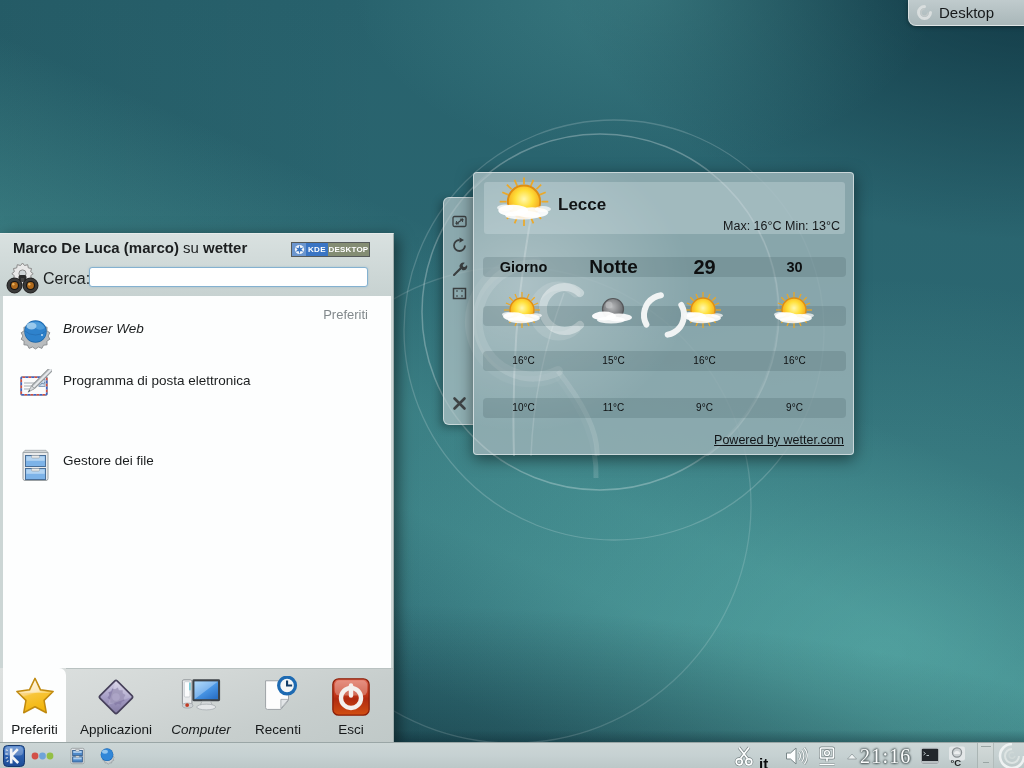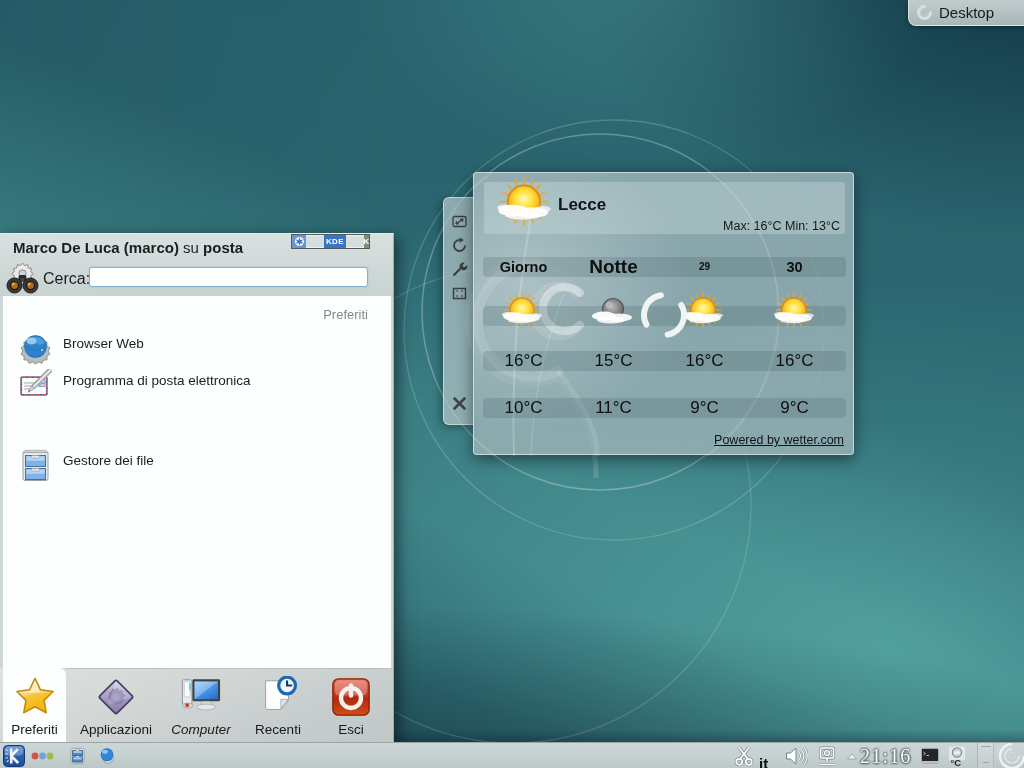--- a/index.html
+++ b/index.html
@@ -34,36 +34,36 @@
     background:rgba(150,176,180,0.87); border:1px solid rgba(255,255,255,0.55);
     border-radius:4px; box-shadow:0 4px 16px rgba(0,0,0,0.5); font-size:13px; }
   #weather::before { content:""; position:absolute; inset:0; border-radius:4px;
     background:radial-gradient(240px 210px at 13% 40%, rgba(255,255,255,0.30), rgba(255,255,255,0) 70%); }
   #whead { position:absolute; left:10px; top:9px; width:361px; height:52px;
     background:rgba(218,232,234,0.30); border-radius:3px; }
   #whead .city { position:absolute; left:74px; top:13px; font-size:17px; font-weight:bold; color:#121415; }
   #whead .maxmin { position:absolute; right:5px; top:37px; font-size:12.5px; color:#16181a; }
   .wrow { position:absolute; left:9px; width:363px; height:20px;
     background:rgba(62,88,94,0.21); border-radius:4px; }
-  .wcell { position:absolute; top:0; width:91px; text-align:center; line-height:20px; color:#0d0f10; font-size:17px;}
+  .wcell { position:absolute; top:0; width:91px; text-align:center; line-height:20px; color:#0d0f10; font-size:10px;}
   .wc1 { left:-5px; } .wc2 { left:85px; } .wc3 { left:176px; } .wc4 { left:266px; }
   .wicon { position:absolute; width:46px; height:40px; }
   #wfoot { position:absolute; right:9px; bottom:7px; font-size:12.5px; color:#111417;
     text-decoration:underline; }
 
   
   #kick { position:absolute; left:0; top:233px; width:394px; height:509px;
     background:#cdd7d6; border-right:1px solid #9fadad; border-top:1px solid #e6ebea;
     box-shadow:4px 4px 14px rgba(0,0,0,0.5); }
   #khead { position:absolute; left:0; top:0; width:100%; height:62px;
     background:linear-gradient(to bottom,#d9e1e0,#c7d2d1); }
   #ktitle { position:absolute; left:13px; top:5px; font-size:15px; color:#1b1e1f; }
-  #kbadge { position:absolute; left:291px; top:0; height:15px; width:79px; display:flex;
+  #kbadge { position:absolute; left:291px; top:8px; height:15px; width:79px; display:flex;
     border:1px solid #555a5a; box-shadow:0 0 0 1px #eef1f1 inset; font-size:8px; font-weight:bold;
-    color:#fff;gap:18px; }
+    color:#fff; }
   #kbadge .b0 { background:#6b96cf; width:14px; display:flex; align-items:center; justify-content:center; }
   #kbadge .b1 { background:#3a75c4; padding:0 2px; display:flex; align-items:center; letter-spacing:0.3px; }
   #kbadge .b2 { background:#848d73; flex:1; display:flex; align-items:center; justify-content:center; letter-spacing:0.2px; overflow:hidden; }
   #ksearchico { position:absolute; left:6px; top:27px; width:33px; height:34px; z-index:3; }
   #ksearchlab { position:absolute; left:43px; top:36px; font-size:16px; color:#1b1e1f; z-index:3; }
   #kinput { position:absolute; left:89px; top:33px; width:279px; height:20px; z-index:3;
     background:#fff; border:1px solid #84b1d0; border-radius:3px; box-shadow:0 0 2px rgba(120,170,200,0.5);}
   #kbody { position:absolute; left:3px; top:62px; width:388px; height:373px; background:#fdfefe; }
   #kpref { position:absolute; right:23px; top:11px; font-size:13px; color:#82898c; }
   .kitem { position:absolute; left:0; width:100%; height:40px; }
@@ -199,21 +199,21 @@
   <div id="whead">
     <svg style="position:absolute;left:9px;top:-7px;width:62px;height:56px;" viewBox="0 0 46 40">
         <use href="#sunico"></use>
       </svg>
     <div class="city">Lecce</div>
     <div class="maxmin">Max: 16°C Min: 13°C</div>
   </div>
   <div class="wrow" style="top:84px; font-weight:bold; font-size:14px;">
     <div class="wcell wc1" style="font-size:14.5px;">Giorno</div>
       <div class="wcell wc2" style="font-size:19px;">Notte</div>
-    <div class="wcell wc3" style="font-size:10px;">29</div>
+    <div class="wcell wc3" style="font-size:20px;">29</div>
       <div class="wcell wc4" style="font-size:14.5px;">30</div>
   </div>
   <div class="wrow" style="top:133px;"></div>
   <svg class="wicon" style="left:25px; top:118px;" viewBox="0 0 46 40">
       <use href="#sunico"></use>
     </svg>
   <svg class="wicon" style="left:116px; top:118px;" viewBox="0 0 46 40">
       <use href="#moonico"></use>
     </svg>
   <svg class="wicon" style="left:206px; top:118px;" viewBox="0 0 46 40">
@@ -235,21 +235,21 @@
     <div class="wcell wc1">10°C</div>
       <div class="wcell wc2">11°C</div>
     <div class="wcell wc3">9°C</div>
       <div class="wcell wc4">9°C</div>
   </div>
   <div id="wfoot">Powered by wetter.com</div>
 </div>
 
 <div id="kick">
   <div id="khead">
-    <div id="ktitle"><b>Marco De Luca (marco)</b> su <b>posta</b></div>
+    <div id="ktitle"><b>Marco De Luca (marco)</b> su <b>wetter</b></div>
     <div id="kbadge">
         <span class="b0">
           <svg width="11" height="11" viewBox="0 0 24 24">
             <circle cx="12" cy="12" r="10" fill="#fff" opacity="0.9"></circle>
             <path d="M12 2 L14 9 L21 7 L16 12 L21 17 L14 15 L12 22 L10 15 L3 17 L8 12 L3 7 L10 9 Z" fill="#3a75c4"></path>
           </svg>
         </span>
         <span class="b1">KDE</span>
         <span class="b2">DESKTOP</span>
       </div>
@@ -269,21 +269,21 @@
       <circle cx="24.5" cy="24.5" r="3.4" fill="#b06a1d"></circle>
       <circle cx="7.3" cy="23.3" r="1.2" fill="#e8b05a"></circle>
       <circle cx="23.3" cy="23.3" r="1.2" fill="#e8b05a"></circle>
       <rect x="14.8" y="17" width="3.4" height="4" fill="#444"></rect>
     </g>
   </svg>
   <div id="ksearchlab">Cerca:</div>
   <div id="kinput"></div>
   <div id="kbody">
     <div id="kpref">Preferiti</div>
-    <div class="kitem" style="top:36px;">
+    <div class="kitem" style="top:21px;font-style:italic;">
       <svg viewBox="0 0 33 33">
         <g fill="#b9bcbe" stroke="#7e8284" stroke-width="0.8">
           <path d="M16.5 6 l3 2 3.4-1.4 1.6 3.2 3.6 0.4 -0.2 3.6 3 2 -1.8 3.2 1.8 3.2 -3 2 0.2 3.6 -3.6 0.4 -1.6 3.2 -3.4-1.4 -3 2 -3-2 -3.4 1.4 -1.6-3.2 -3.6-0.4 0.2-3.6 -3-2 1.8-3.2 -1.8-3.2 3-2 -0.2-3.6 3.6-0.4 1.6-3.2 3.4 1.4 Z"></path>
         </g>
         <circle cx="16.5" cy="14.5" r="11.2" fill="#1c66a8"></circle>
         <circle cx="16.5" cy="14.5" r="10.6" fill="#2e82cc"></circle>
         <path d="M7 11 a10.6 10.6 0 0 1 19 0 q-5 3.5 -9.5 0 t-9.5 0z" fill="#5aa5e0" opacity="0.75"></path>
         <ellipse cx="12.5" cy="9" rx="5" ry="3.4" fill="#a8d2f0" opacity="0.85"></ellipse>
         <path d="M6 14 q4 4 10.5 4 t10.5 -4" fill="none" stroke="#1c5f9e" stroke-width="0.7" opacity="0.6"></path>
         <circle cx="23" cy="18" r="1" fill="#cfe7f8" opacity="0.9"></circle>

